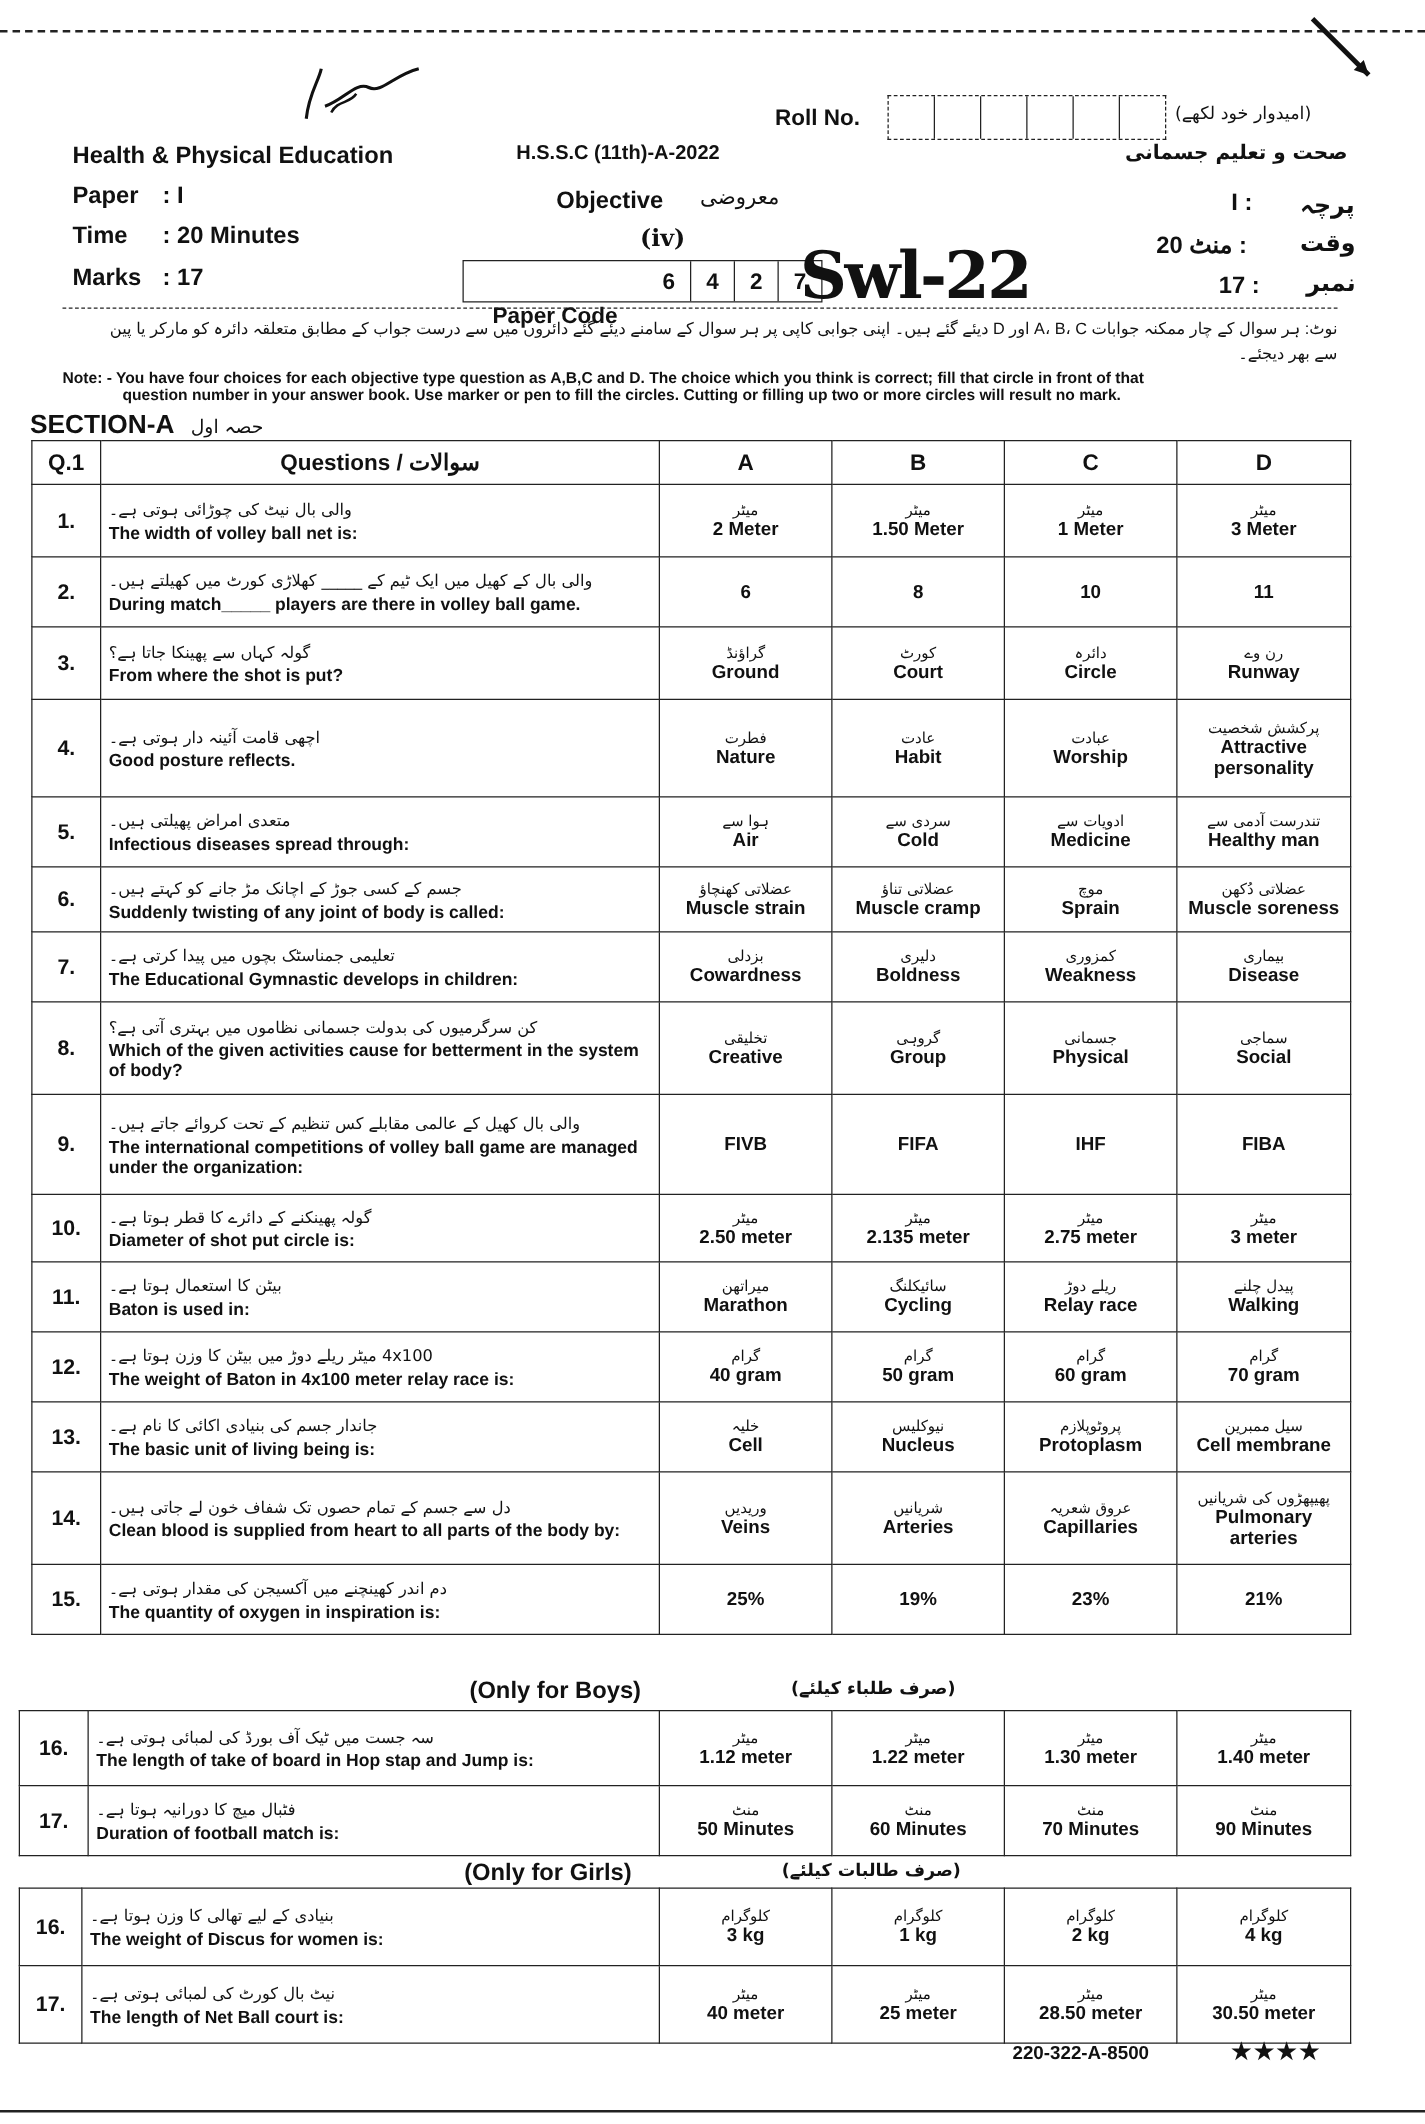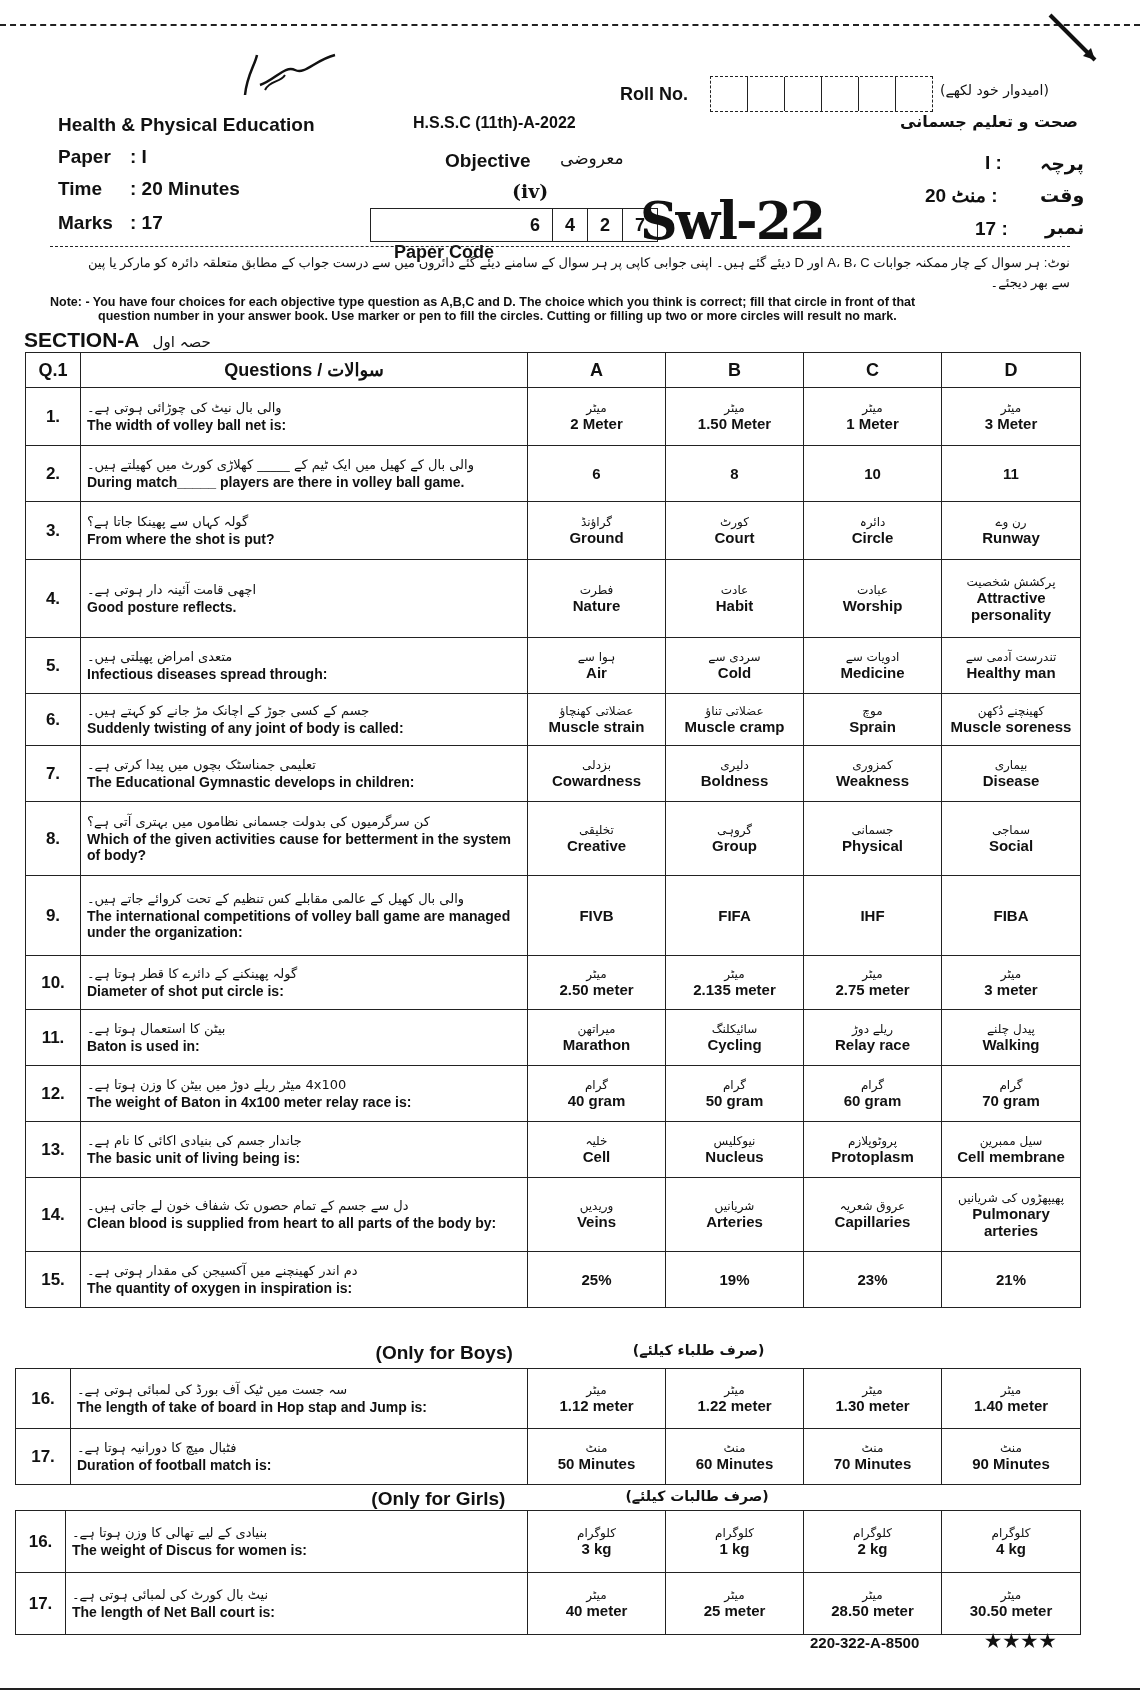--- a/index.html
+++ b/index.html
@@ -226,21 +226,21 @@
         <td class="opt">
         <span class="u urdu">عضلاتی کھنچاؤ</span>
         <span>Muscle strain</span></td>
         <td class="opt">
         <span class="u urdu">عضلاتی تناؤ</span>
         <span>Muscle cramp</span></td>
         <td class="opt">
         <span class="u urdu">موچ</span>
         <span>Sprain</span></td>
         <td class="opt">
-        <span class="u urdu">کھینچنے دُکھن</span>
+        <span class="u urdu">عضلاتی دُکھن</span>
         <span>Muscle soreness</span></td>
       </tr>
       <tr style="height: 56px;">
         <td class="num">7.</td>
         <td class="qcell">
       <span class="u urdu">تعلیمی جمناسٹک بچوں میں پیدا کرتی ہے۔</span>
       <span>The Educational Gymnastic develops in children:</span></td>
         <td class="opt">
         <span class="u urdu">بزدلی</span>
         <span>Cowardness</span></td>

